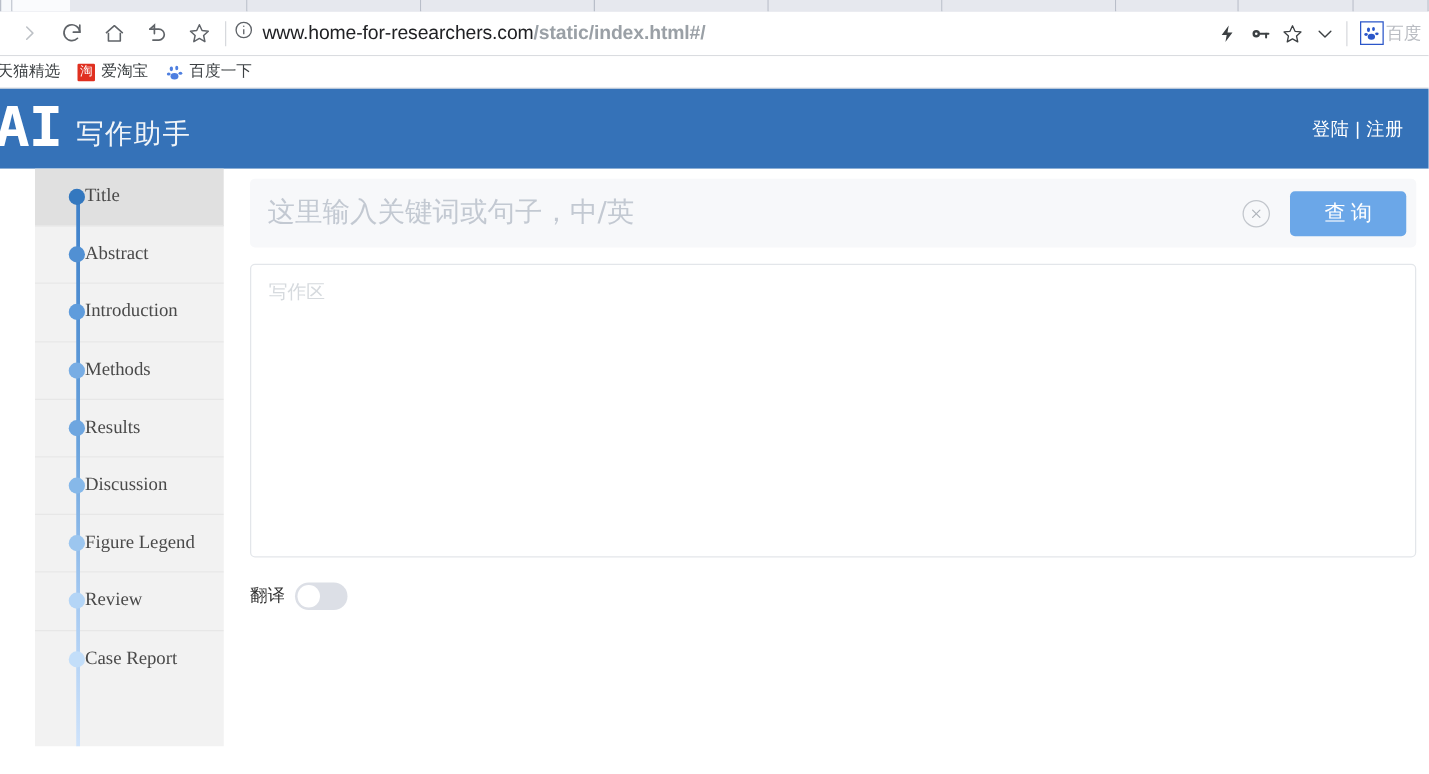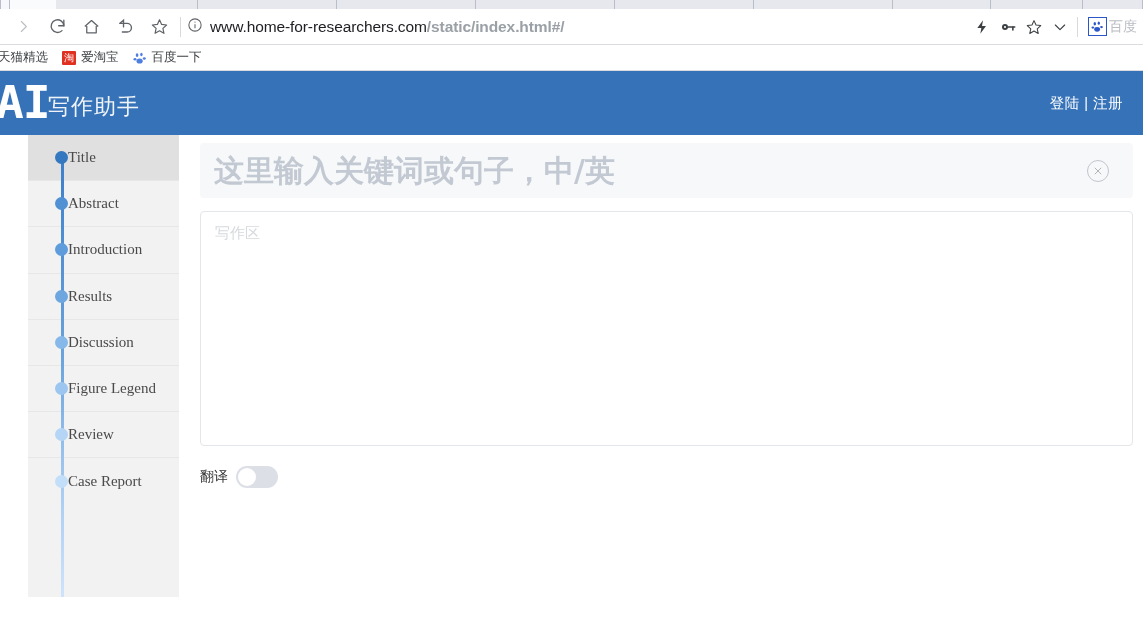--- a/index.html
+++ b/index.html
@@ -106,21 +106,21 @@
   
   #app-header {
     height: 64px;
     background: #3572b8;
     display: flex;
     align-items: center;
     justify-content: space-between;
     padding: 0 20px 0 0;
     position: relative;
   }
-  #brand { display: flex; align-items: flex-end; gap: 1px; padding-left: 0px; }
+  #brand { display: flex; align-items: flex-end; gap: 14px; padding-left: 0px; }
   #brand-ai {
     font-family: "DejaVu Sans Mono", monospace;
     font-size: 44px;
     font-weight: 700;
     color: #ffffff;
     letter-spacing: -1px;
     line-height: 1;
     margin-left: -4px;
     transform: scaleX(1.05);
     transform-origin: left bottom;
@@ -191,24 +191,23 @@
     display: flex;
     align-items: center;
     padding: 0 8px 0 14px;
   }
   #search-input {
     flex: 1 1 auto;
     border: none;
     outline: none;
     background: transparent;
     font-family: "DejaVu Sans", sans-serif;
-    font-size: 30px;
+    font-size: 22px;
     color: #000000;
     min-width: 0;
-    font-weight: bold;
   }
   #search-input::placeholder { color: #c3c9d2; }
   #clear-btn {
     width: 22px; height: 22px; border-radius: 50%;
     border: 1.3px solid #c2c6cc;
     color: #b0b5bc;
     display: flex; align-items: center; justify-content: center;
     font-size: 13px; line-height: 1;
     flex: none; margin-right: 16px;
     background: transparent;
@@ -409,20 +408,24 @@
     </div>
     <div class="side-item">
       <span class="side-dot" style="background:#5190d3"></span>
       <span class="side-label">Abstract</span>
     </div>
     <div class="side-item">
       <span class="side-dot" style="background:#5f9cdc"></span>
       <span class="side-label">Introduction</span>
     </div>
     <div class="side-item">
+      <span class="side-dot" style="background:#78ade4"></span>
+      <span class="side-label">Methods</span>
+    </div>
+    <div class="side-item">
       <span class="side-dot" style="background:#6ea6e0"></span>
       <span class="side-label">Results</span>
     </div>
     <div class="side-item">
       <span class="side-dot" style="background:#86b8e9"></span>
       <span class="side-label">Discussion</span>
     </div>
     <div class="side-item">
       <span class="side-dot" style="background:#9cc6ef"></span>
       <span class="side-label">Figure Legend</span>
@@ -440,20 +443,21 @@
   <main id="main">
 
     <div id="search-row">
       <input id="search-input" type="text" placeholder="这里输入关键词或句子，中/英" style="">
       <button id="clear-btn">
         <svg width="10" height="10" viewBox="0 0 24 24" fill="none" stroke="currentColor" stroke-width="2.4" stroke-linecap="round">
             <line x1="5" y1="5" x2="19" y2="19"></line>
             <line x1="19" y1="5" x2="5" y2="19"></line>
           </svg>
       </button>
+      <button id="query-btn">查询</button>
     </div>
 
     <div id="editor">
       <textarea id="editor-area" placeholder="写作区" style=""></textarea>
     </div>
 
     <div id="translate-row">
       <span id="translate-label">翻译</span>
       <div id="translate-toggle">
         <div id="translate-knob"></div>

